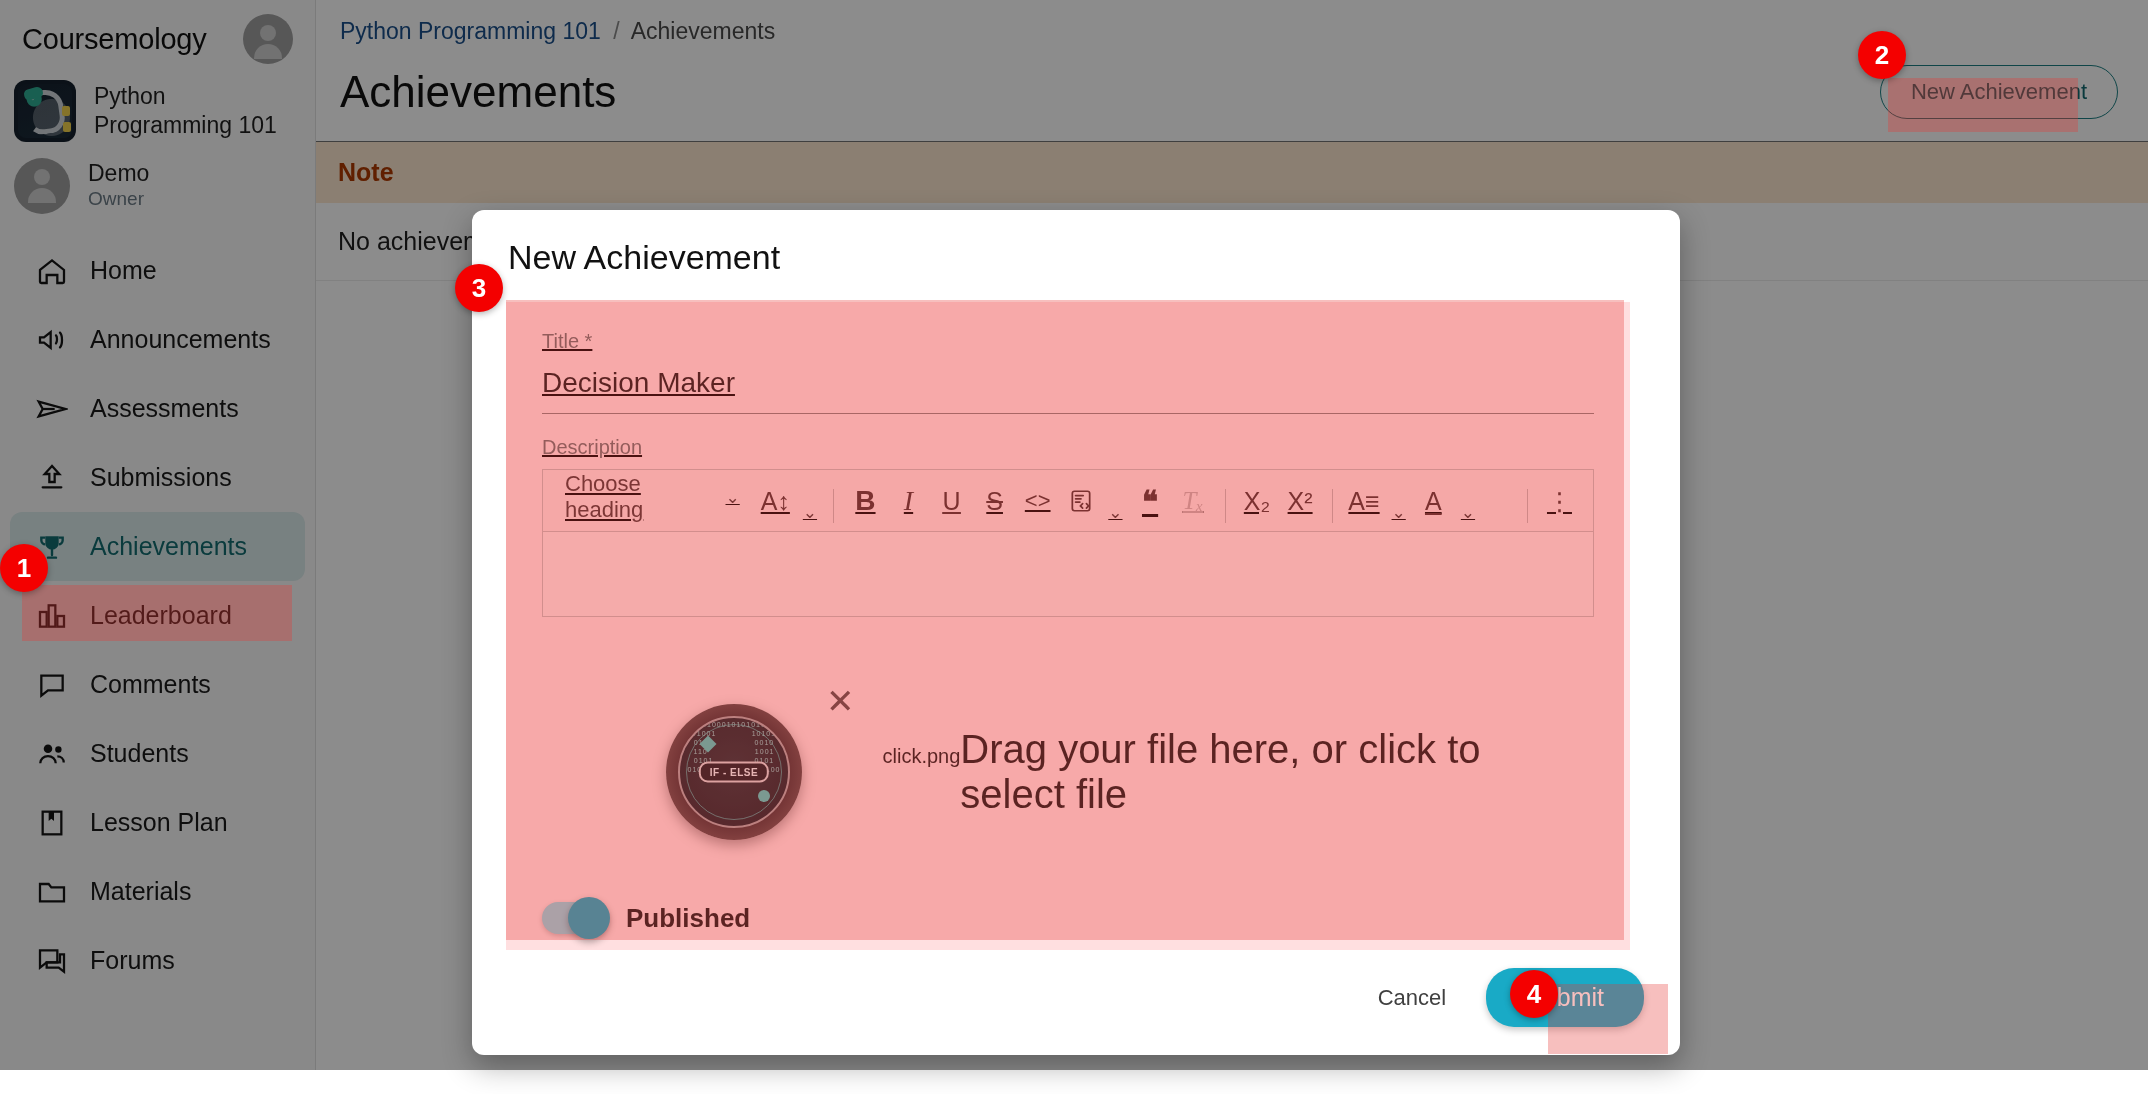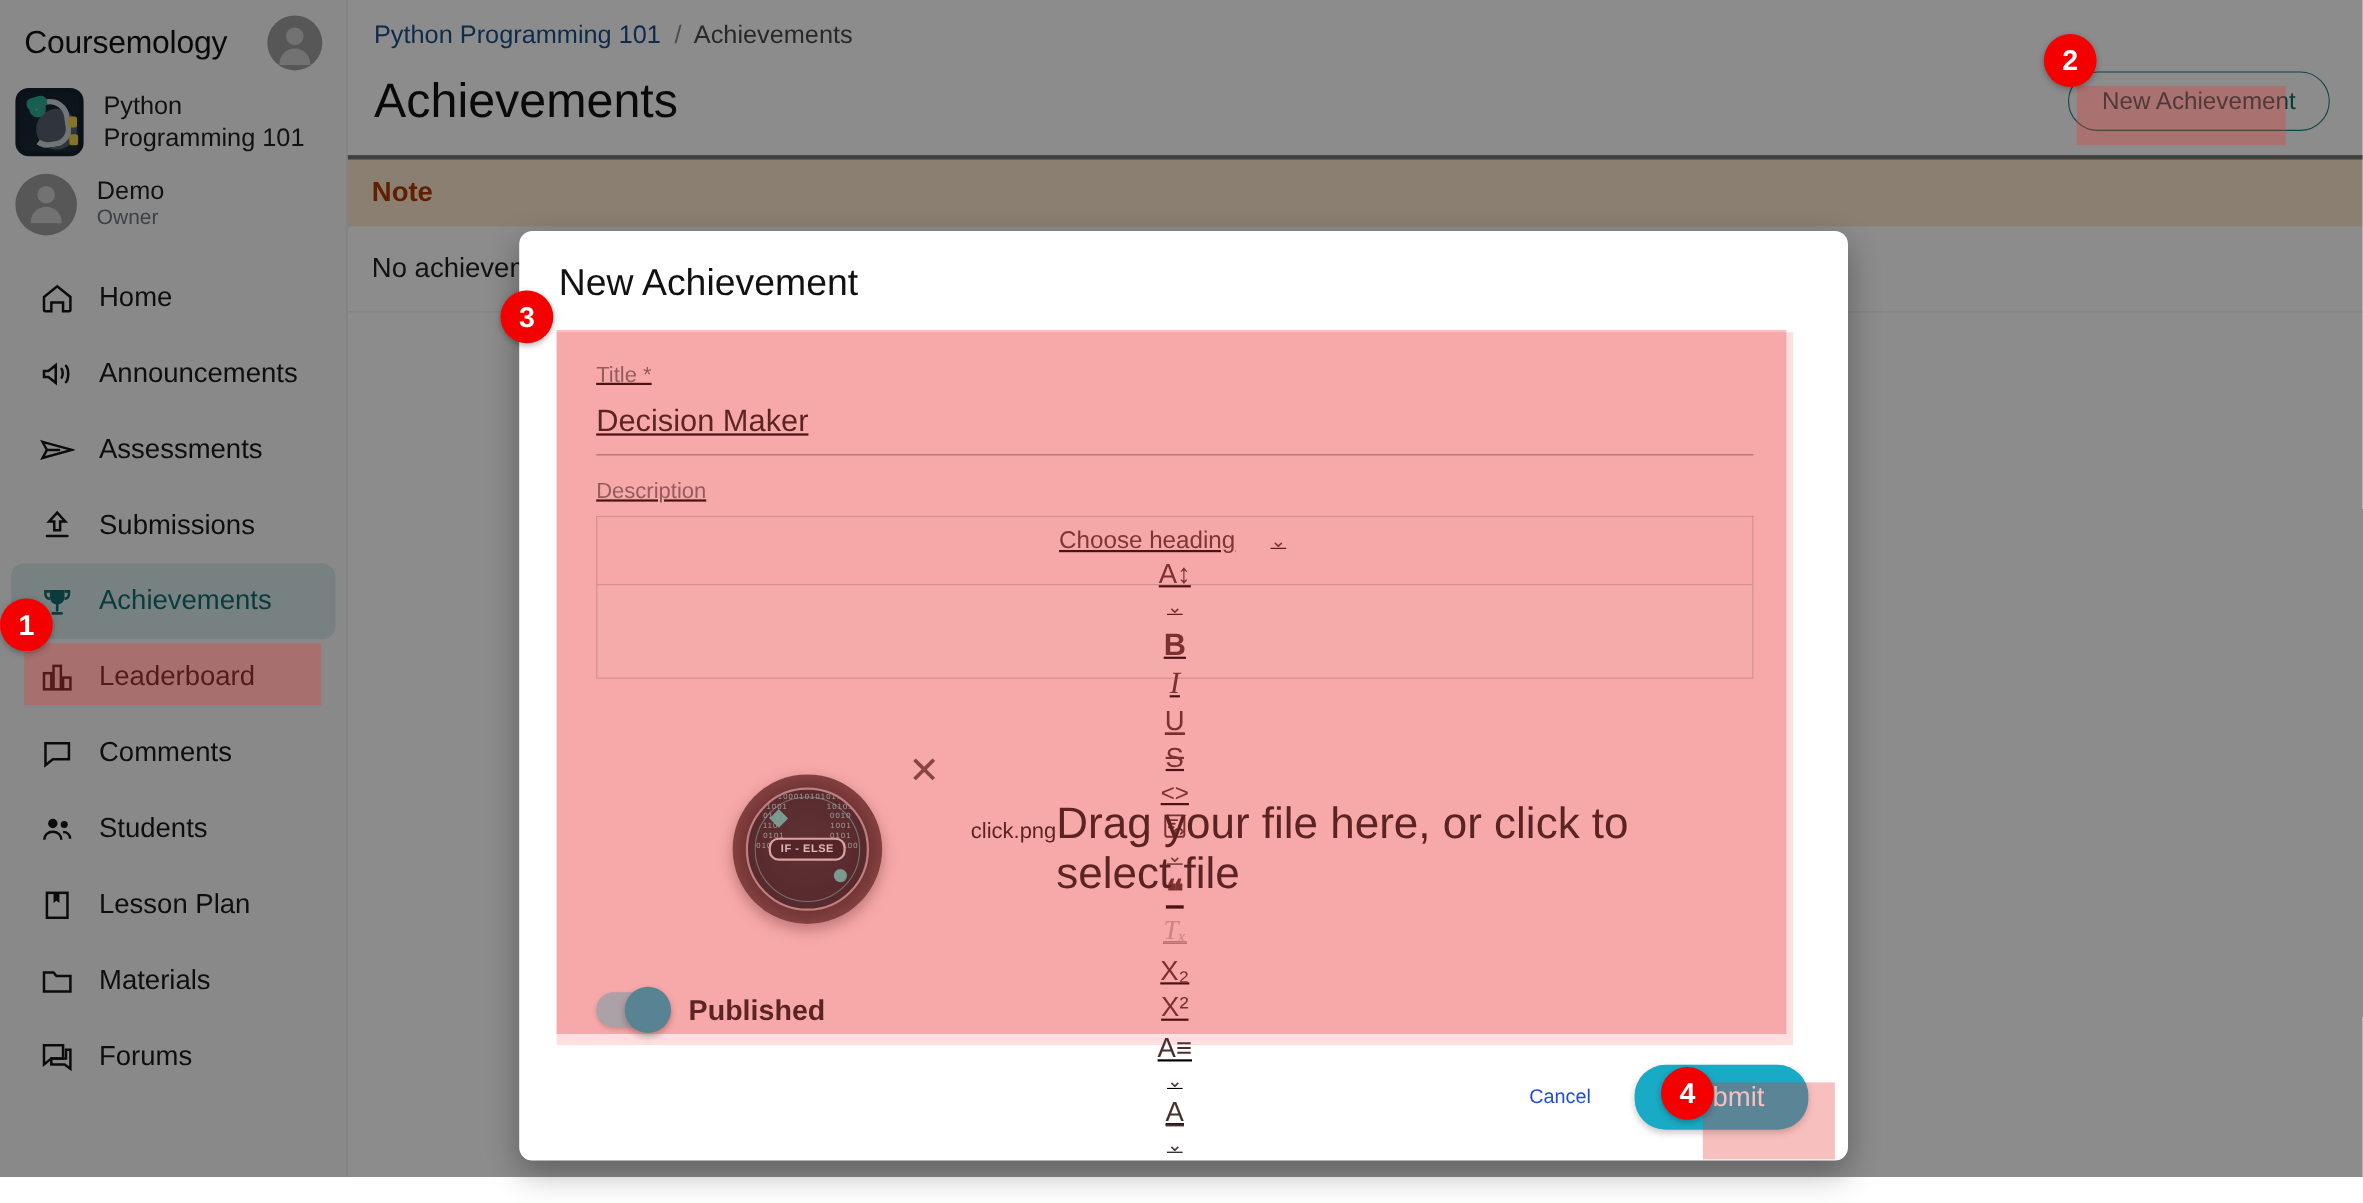--- a/index.html
+++ b/index.html
@@ -110,21 +110,21 @@
   }
   .page-title { font-size: 44px; font-weight: 400; color: #111; }
   .new-ach-btn {
     border: 1px solid #1d7f84; color: #146b70; background: transparent;
     border-radius: 30px; padding: 13px 30px; font-size: 22px; cursor: pointer;
     font-family: "Liberation Sans", sans-serif;
   }
   .note-bar {
     background: #fde8cf; padding: 16px 22px;
     font-size: 25px; font-weight: bold; color: #b03a00;
-    border-top: 4px solid #737373;
+    border-top: 1px solid #737373;
   }
   .empty-row {
     background: #ffffff; padding: 24px 22px; font-size: 25px; color: #1f1f1f;
     border-bottom: 1px solid #ececec;
   }
 
   
   .bottom-strip {
     position: absolute; left: 0; bottom: 0; width: 2148px; height: 24px;
     background: #ffffff;
@@ -159,22 +159,22 @@
     font-size: 28px; color: #1a1a1a; padding: 14px 0 14px 0;
     border-bottom: 1px solid #8c7c7c;
   }
   .desc-block { padding: 22px 36px 0 36px; }
 
   
   .editor-wrap { margin-top: 10px; }
   .editor-toolbar {
     border: 1px solid #c9b7b7; border-bottom: none;
     background: #fcdede;
-    display: flex; align-items: center; gap: 4px;
-    padding: 8px 14px; height: 62px; flex-direction: column;
+    display: flex; align-items: flex-end; gap: 4px;
+    padding: 8px 14px; height: 62px;
   }
   .heading-select {
     display: flex; align-items: center; gap: 28px;
     font-size: 22px; color: #4a3636; padding: 0 8px; cursor: pointer;
   }
   .tb-btn {
     width: 46px; height: 44px; display: flex; align-items: center; justify-content: center;
     color: #4a2f2f; cursor: pointer; font-size: 25px;
   }
   .tb-btn.disabled { color: #c5a8a8; }
@@ -245,22 +245,22 @@
     background: #15a7c0; box-shadow: 0 3px 7px rgba(0,0,0,.32);
   }
   .published-label { font-size: 26px; font-weight: bold; color: #1a1a1a; }
 
   
   .dlg-actions {
     position: absolute; right: 36px; bottom: 28px;
     display: flex; align-items: center; gap: 30px;
   }
   .cancel-btn {
-    background: transparent; border: none; color: #1d4ed8;
-    font-size: 18px; cursor: pointer; padding: 8px 10px;
+    background: transparent; border: none; color: #404040;
+    font-size: 22px; cursor: pointer; padding: 8px 10px;
     font-family: "Liberation Sans", sans-serif;
   }
   .submit-btn {
     background: #19aac6; border: none; color: #ffffff;
     font-size: 25px; border-radius: 28px; padding: 15px 40px; cursor: pointer;
     font-family: "Liberation Sans", sans-serif;
     box-shadow: 0 3px 7px rgba(0,0,0,.22);
   }
 
   

